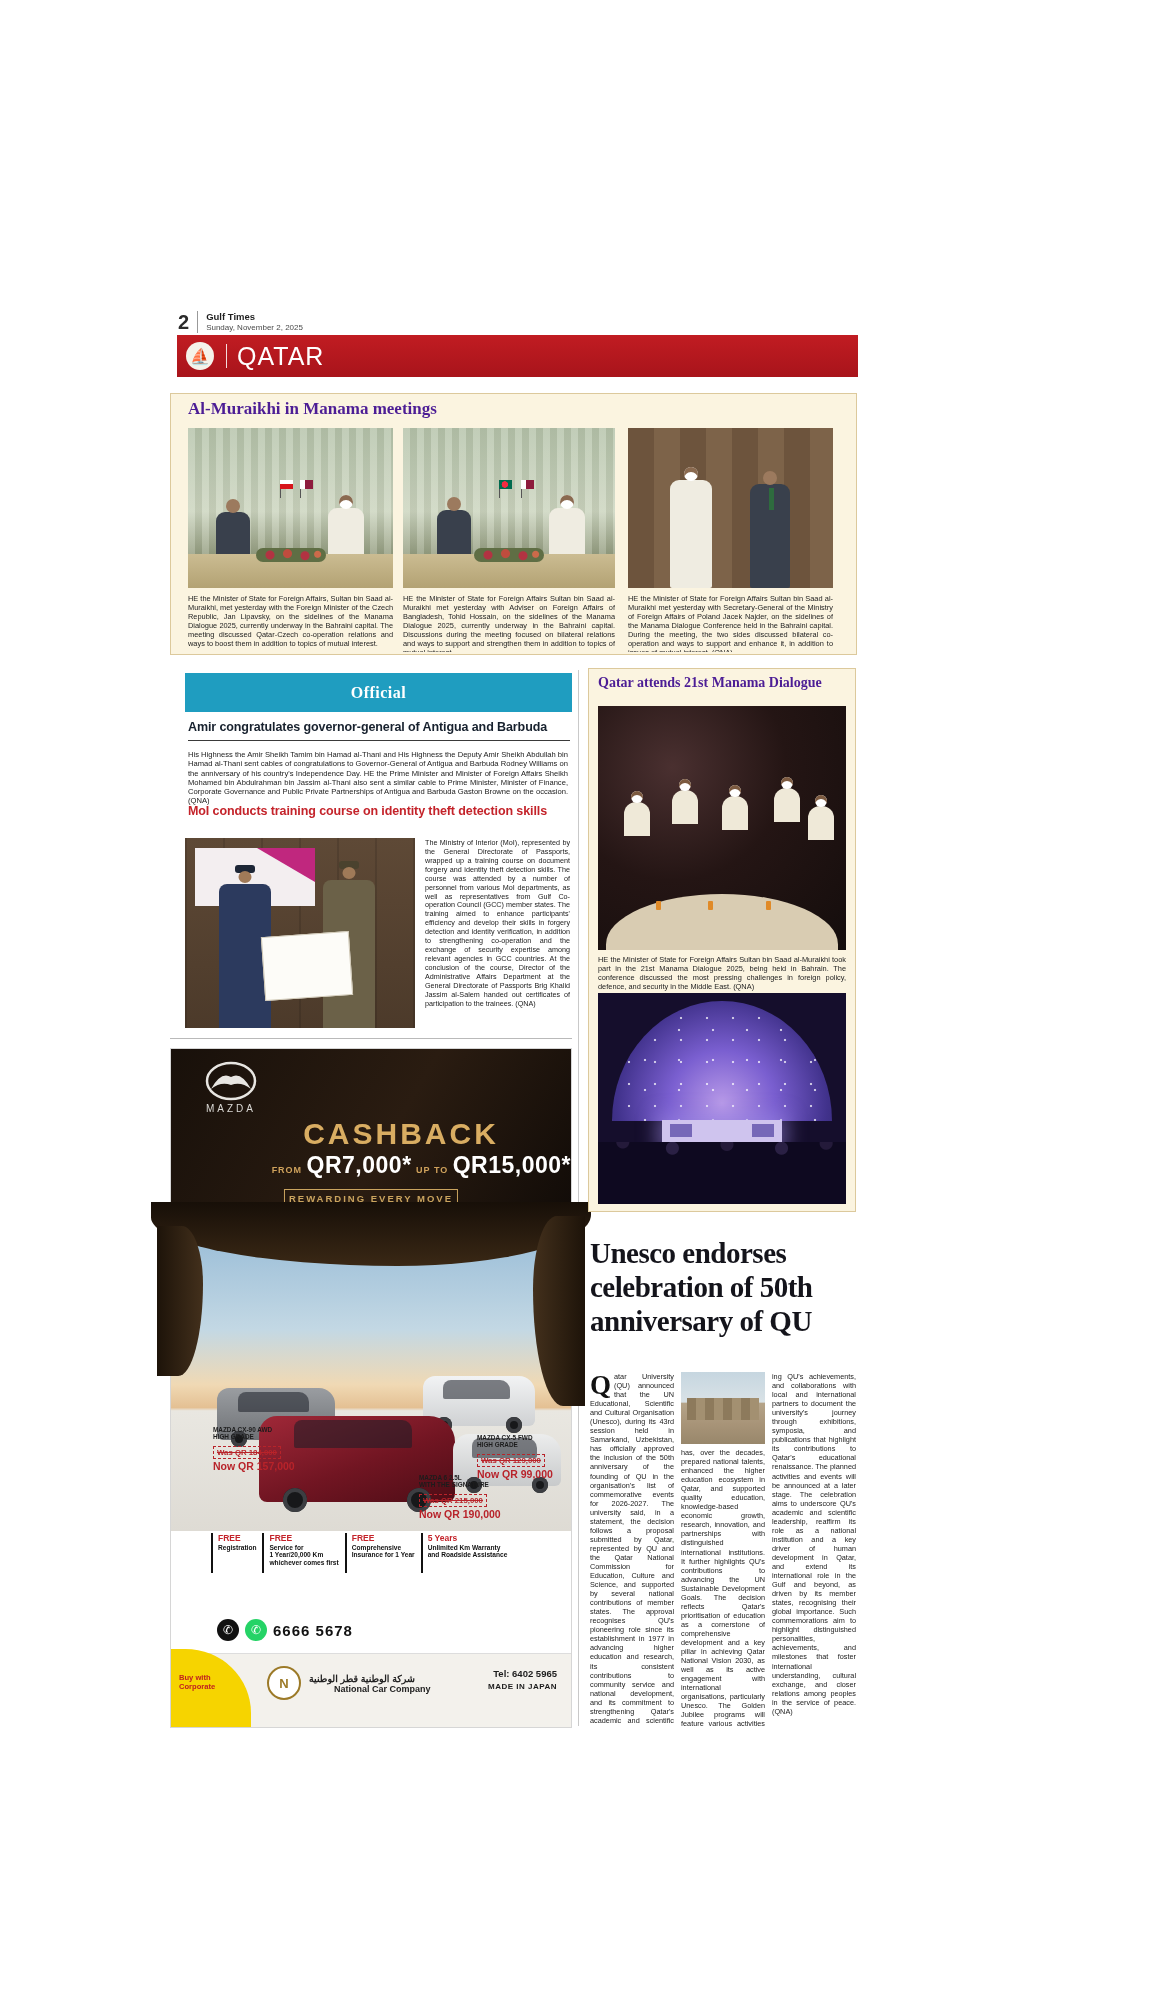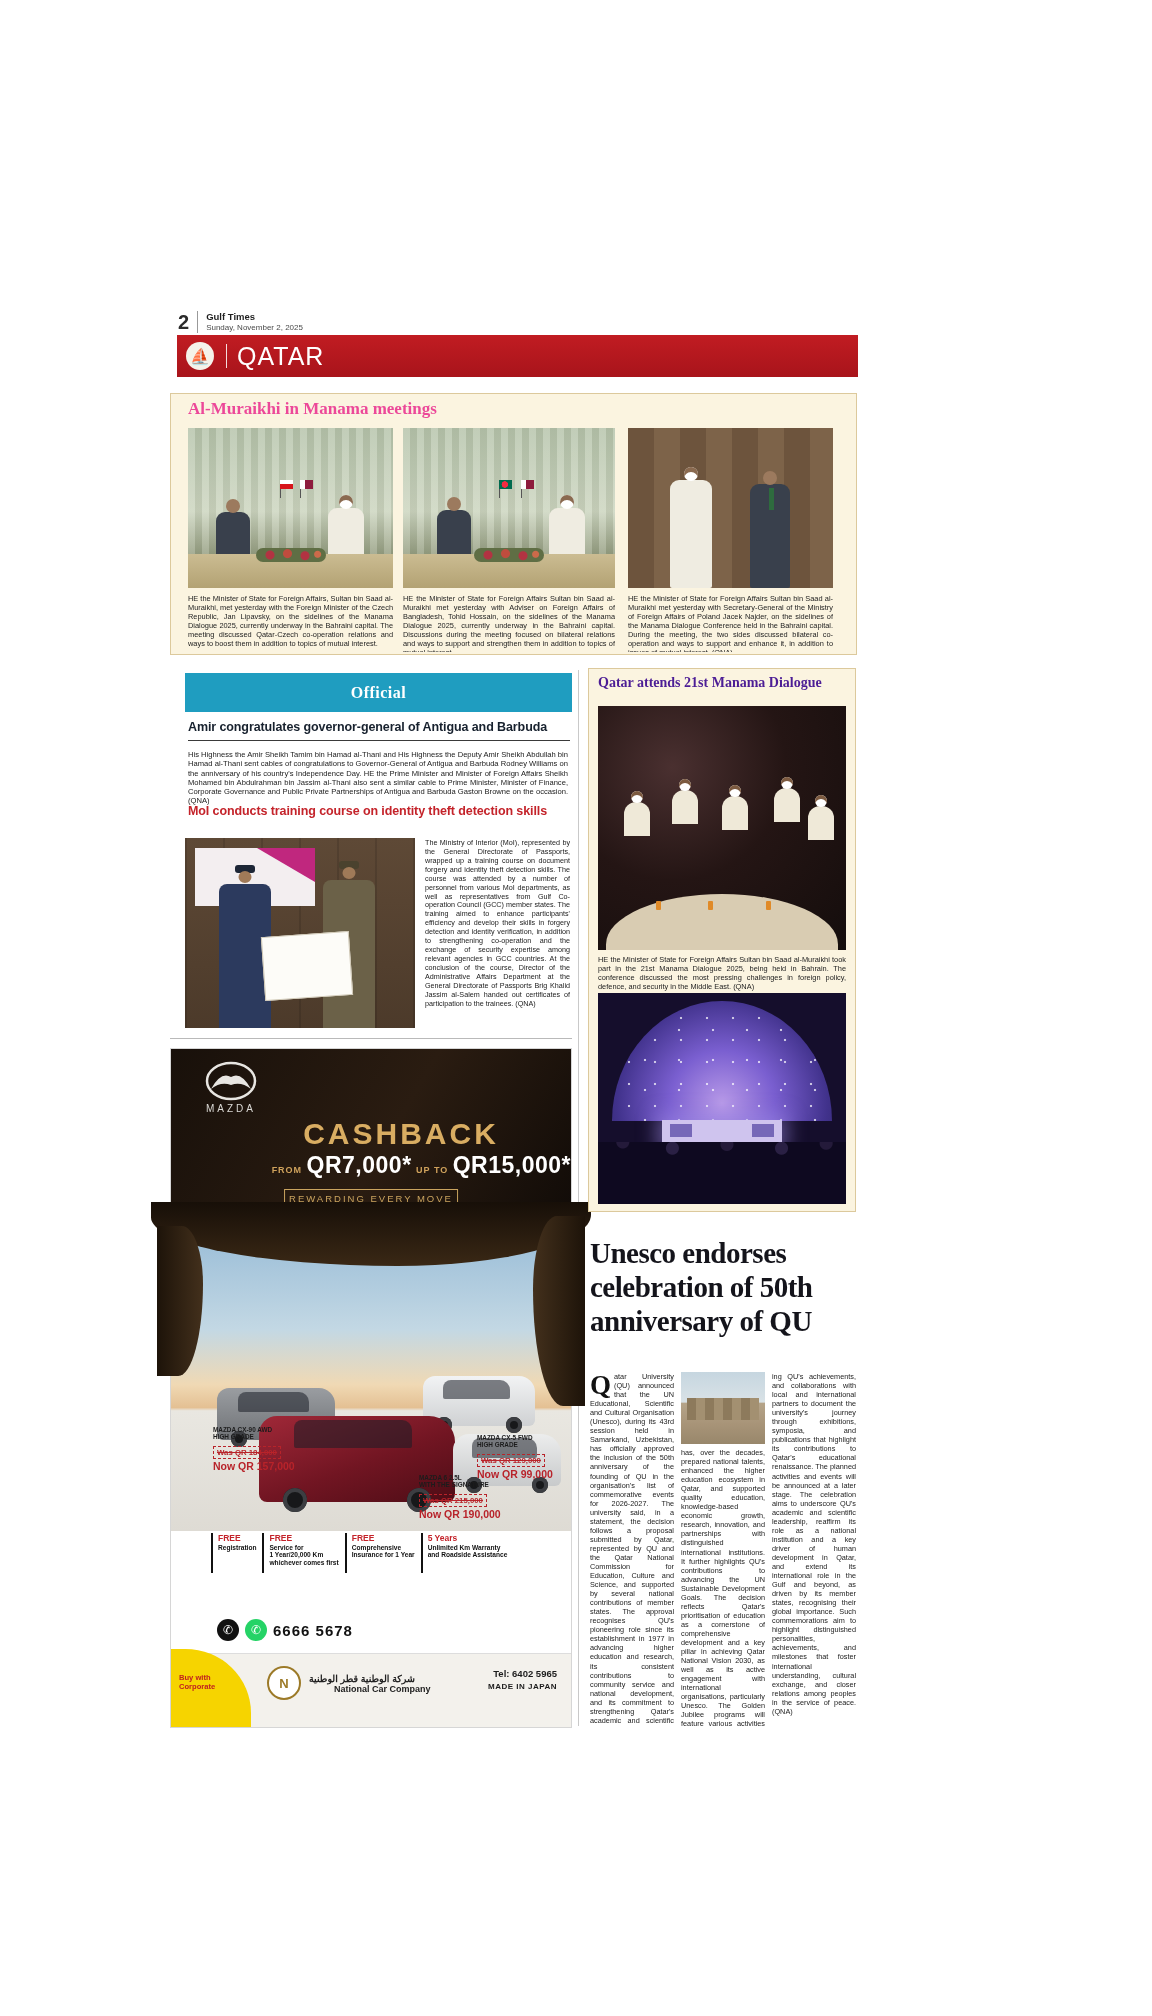--- a/index.html
+++ b/index.html
@@ -17,21 +17,21 @@
   #section-banner{left:177px;top:335px;width:681px;height:42px;background:linear-gradient(180deg,#c11c22,#a8141b);
         display:flex;align-items:center;padding-left:9px;box-sizing:border-box;}
   #banner-logo{width:28px;height:28px;border-radius:50%;background:#f5f2ea;display:flex;align-items:center;justify-content:center;
         font-size:16px;color:#23303a;}
   .banner-bar{width:1px;height:24px;background:rgba(255,255,255,.85);margin:0 10px 0 12px;}
   #banner-title{color:#fff;font-size:25px;letter-spacing:1px;font-weight:normal;}
   
   .cream{background:#fbf4e0;border:1px solid #dcc99c;box-sizing:border-box;}
   #box-muraikhi{left:170px;top:393px;width:687px;height:262px;}
   #muraikhi-title{left:188px;top:399px;width:500px;font-family:"Liberation Serif",serif;
-        font-weight:bold;font-size:17px;color:#ec4899;}
+        font-weight:bold;font-size:17px;color:#4c1d95;}
   .photo{overflow:hidden;position:absolute;}
   .meet{background:linear-gradient(180deg,#b6c4ab 0%,#ccd5bf 52%,#97a083 78%,#7e8a66 100%);}
   .meet .curtain{position:absolute;inset:0;background:repeating-linear-gradient(90deg,rgba(255,255,255,.16) 0 7px,rgba(0,0,0,.05) 7px 14px);}
   .fig{position:absolute;border-radius:9px 9px 2px 2px;}
   .fig .head{position:absolute;left:50%;top:-13px;transform:translateX(-50%);width:14px;height:14px;border-radius:50%;background:#9c7a5e;}
   .thobe{background:#efece1;}
   .thobe .head{background:#fff;box-shadow:inset 0 5px 0 #8a6a50;}
   .suit{background:#39404c;}
   .meet-table{position:absolute;left:0;right:0;bottom:0;height:34px;background:linear-gradient(180deg,#cbbc92,#b3a273);}
   .flowers{position:absolute;left:50%;transform:translateX(-50%);bottom:26px;width:70px;height:14px;border-radius:8px;
@@ -64,21 +64,21 @@
   #ad-dark{position:absolute;left:0;top:0;right:0;height:157px;background:linear-gradient(120deg,#18100a 0%,#2a1c11 55%,#120c08 100%);}
   #mazda-logo{position:absolute;left:28px;top:12px;width:64px;text-align:center;color:#e8e6e2;}
   #mazda-logo svg{display:block;margin:0 auto;}
   #mazda-wordmark{font-size:10px;letter-spacing:3px;margin-top:2px;color:#dcdad6;}
   #cashback{position:absolute;left:60px;right:0;top:68px;text-align:center;color:#d9ad62;
         font-size:30px;font-weight:bold;letter-spacing:3px;}
   #cash-line{position:absolute;left:60px;right:0;top:103px;text-align:right;color:#fff;}
   #cash-line .sm{font-size:9px;color:#cfa25c;font-weight:bold;letter-spacing:1px;}
   #cash-line .big{font-size:23px;font-weight:bold;letter-spacing:.5px;}
   #reward-box{position:absolute;left:50%;transform:translateX(-50%);top:140px;border:1px solid #caa45f;color:#caa45f;
-        font-size:9.5px;font-weight:normal;letter-spacing:2px;padding:3px 4px;white-space:nowrap;}
+        font-size:9.5px;font-weight:bold;letter-spacing:2px;padding:3px 4px;white-space:nowrap;}
   #cave{position:absolute;left:0;top:157px;right:0;height:325px;
         background:linear-gradient(180deg,#8fb6d4 0%,#c3d8e4 38%,#f0d9b4 55%,#e4c093 62%,#e9e7e1 63%,#dedbd4 100%);}
   .rock{position:absolute;background:#271a0f;}
   #rock-top{left:-20px;right:-20px;top:-4px;height:64px;border-radius:0 0 55% 70% / 0 0 100% 95%;
         background:linear-gradient(180deg,#170f08,#3a2815);}
   #rock-left{left:-14px;top:20px;width:46px;height:150px;border-radius:0 60% 70% 0/0 50% 80% 0;background:linear-gradient(90deg,#1d1309,#43301c);}
   #rock-right{right:-14px;top:10px;width:52px;height:190px;border-radius:60% 0 0 75%/50% 0 0 80%;background:linear-gradient(270deg,#1d1309,#43301c);}
   .car{position:absolute;}
   .car .body{position:absolute;inset:0;border-radius:12px 16px 6px 6px;}
   .car .glass{position:absolute;left:18%;right:22%;top:4px;height:38%;border-radius:8px 10px 2px 2px;background:rgba(25,30,38,.55);}

